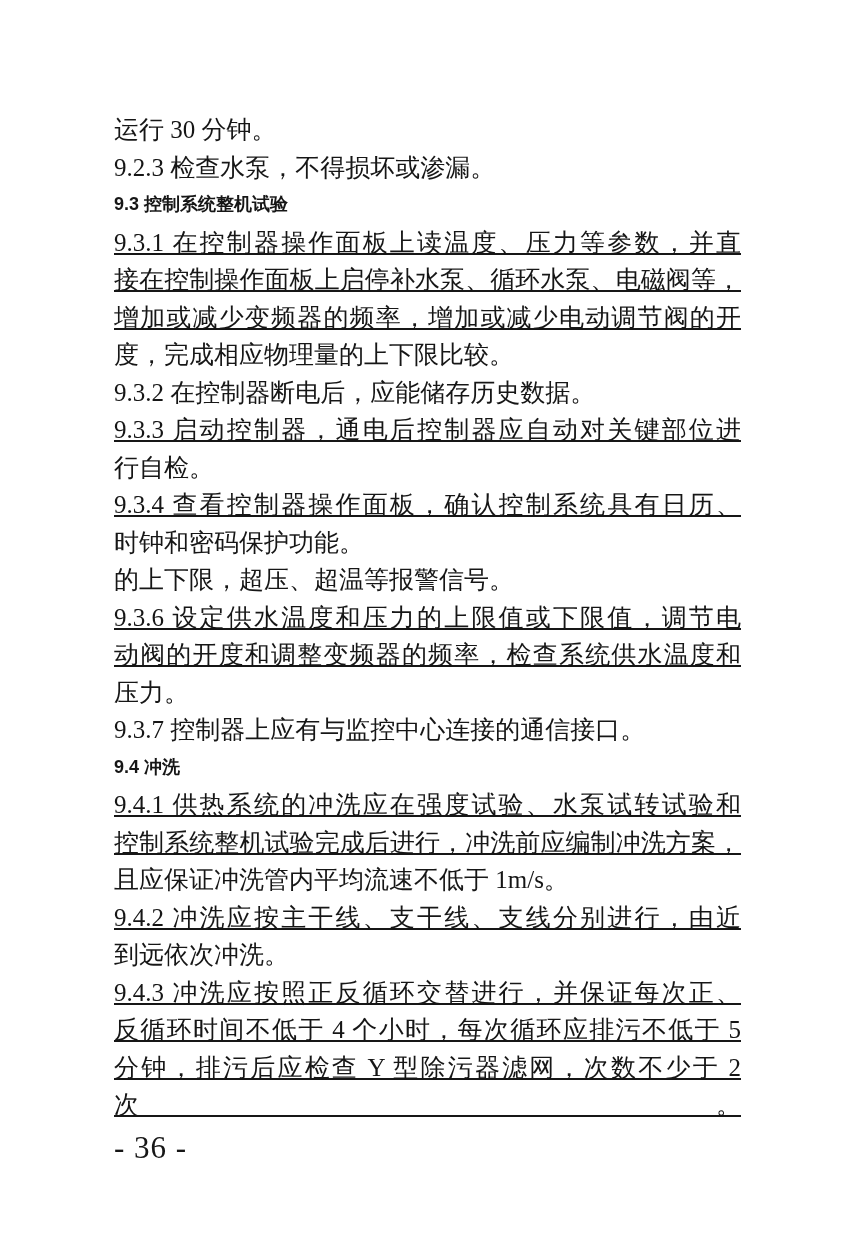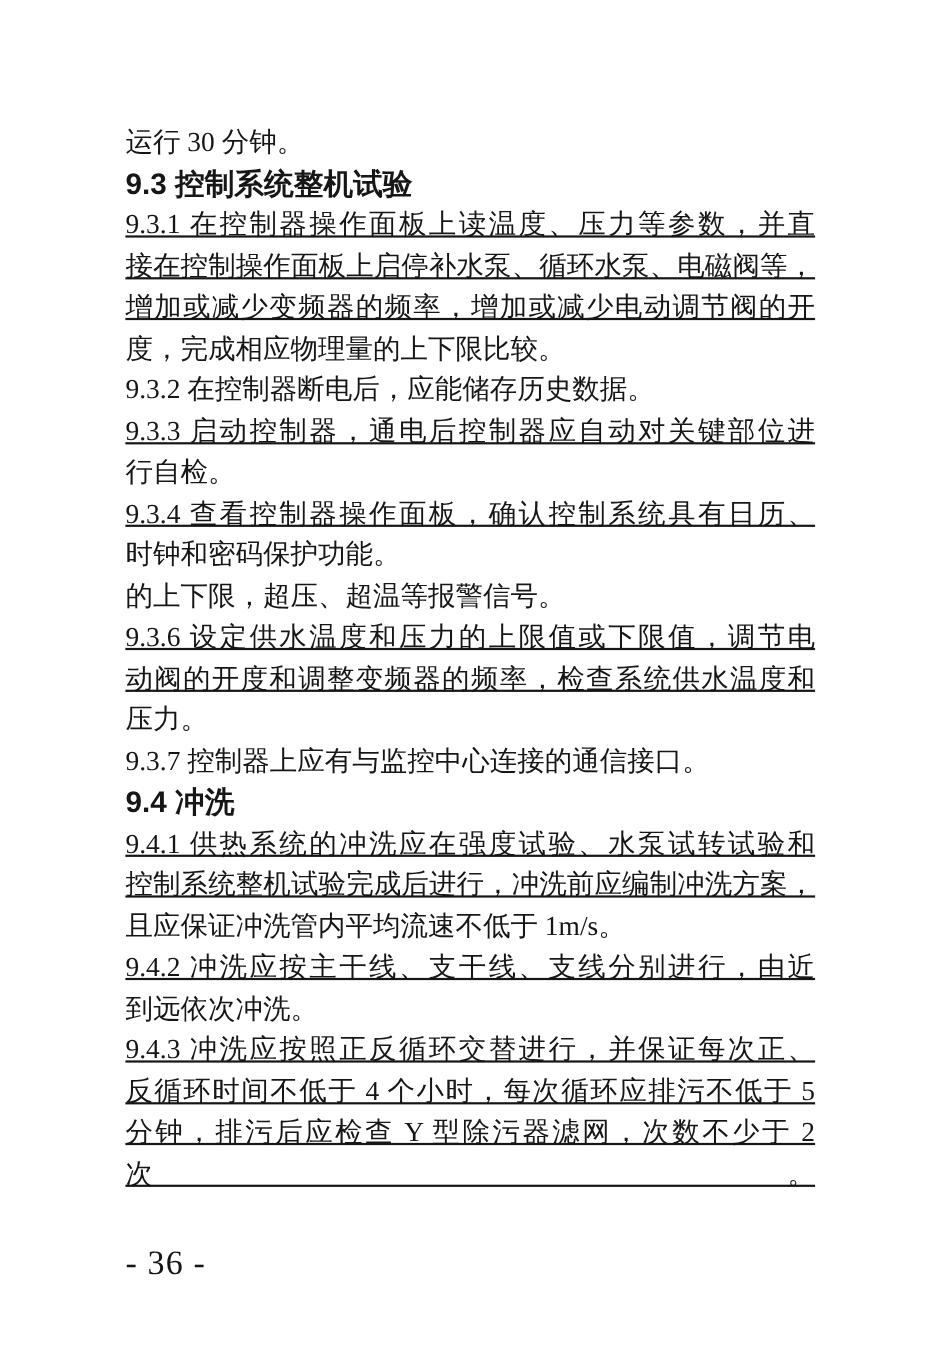--- a/index.html
+++ b/index.html
@@ -32,40 +32,41 @@
   .line.fill {
     text-align: justify;
     text-align-last: justify;
     
     text-justify: inter-character;
     text-decoration: underline;
   }
   .line.heading {
     font-family: "Liberation Sans", "DejaVu Sans", sans-serif;
     font-weight: 700;
-    font-size: 27px;
+    font-size: 18px;
   }
   .page-number {
     position: absolute;
     left: 114px;
     top: 1131px;
     height: 34px;
     line-height: 34px;
     font-size: 31px;
     font-family: "Liberation Serif", "DejaVu Serif", serif;
     color: var(--ink, #161616);
     letter-spacing: 1px;
   }
 </style>
 </head>
 <body>
 
 <div class="page">
   <div class="text-block">
       <div class="line body">运行 30 分钟。</div>
+      <div class="line body">9.2.3 检查水泵，不得损坏或渗漏。</div>
       <div class="line heading">9.3 控制系统整机试验</div>
       <div class="line body fill">9.3.1 在控制器操作面板上读温度、压力等参数，并直</div>
       <div class="line body fill">接在控制操作面板上启停补水泵、循环水泵、电磁阀等，</div>
       <div class="line body fill">增加或减少变频器的频率，增加或减少电动调节阀的开</div>
       <div class="line body">度，完成相应物理量的上下限比较。</div>
       <div class="line body">9.3.2 在控制器断电后，应能储存历史数据。</div>
       <div class="line body fill">9.3.3 启动控制器，通电后控制器应自动对关键部位进</div>
       <div class="line body">行自检。</div>
       <div class="line body fill">9.3.4 查看控制器操作面板，确认控制系统具有日历、</div>
       <div class="line body">时钟和密码保护功能。</div>

